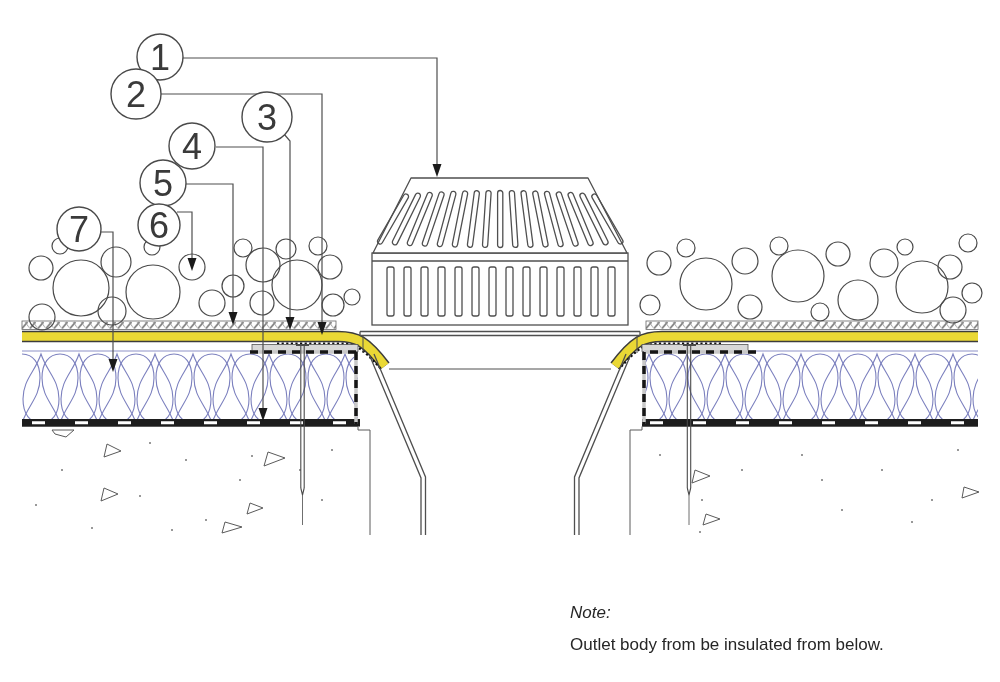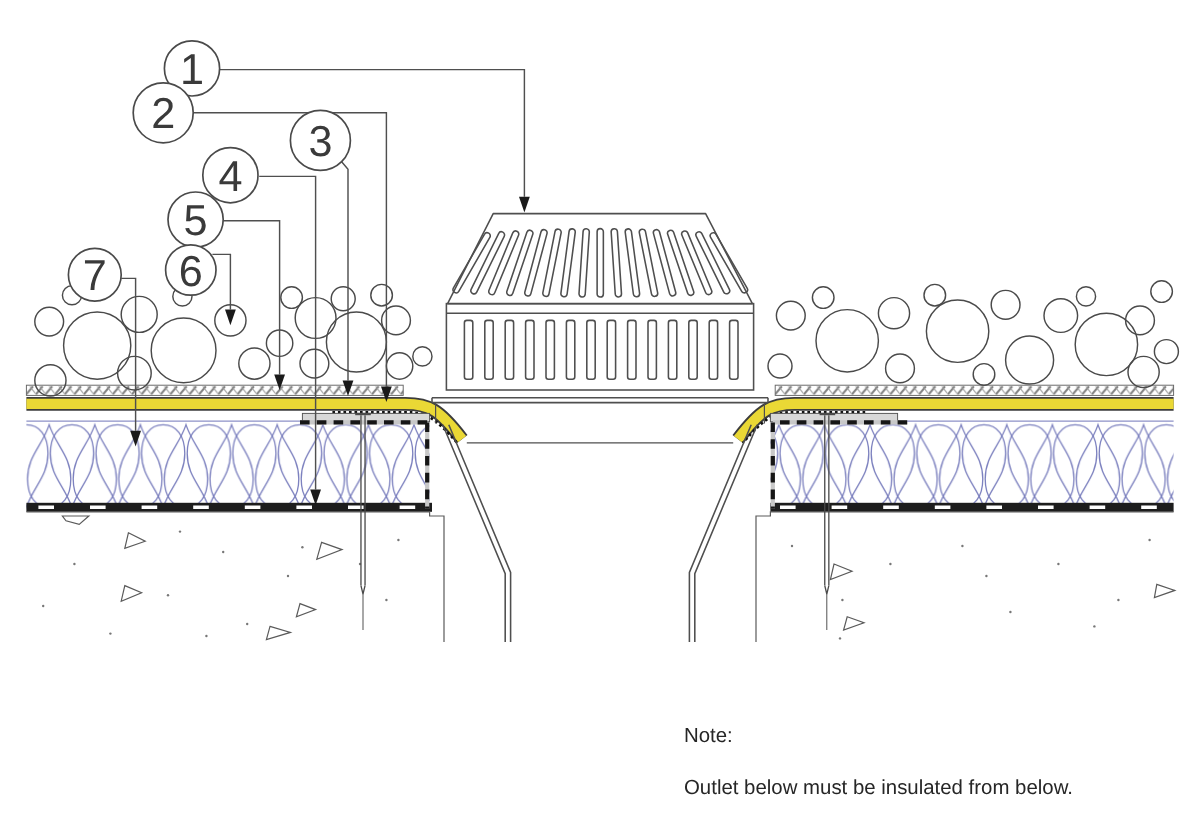--- a/index.html
+++ b/index.html
@@ -1,20 +1,20 @@
 <!DOCTYPE html>
 <html><head>
 <meta charset="utf-8">
 <style>
   html,body{margin:0;padding:0;background:#fff;}
   .canvas{position:relative;width:1000px;height:682px;background:#fff;overflow:hidden;
           font-family:"Liberation Sans",sans-serif;}
   svg{position:absolute;left:0;top:0;}
   .note{position:absolute;left:570px;top:599px;color:#262626;font-size:17px;line-height:1.62;}
-  .note .note-label{margin-bottom:16px;}
+  .note .note-label{margin-bottom:4px;font-style:italic;}
   .callout-num{font-family:"Liberation Sans",sans-serif;font-size:36px;fill:#3a3a3a;}
 </style>
 </head>
 <body>
 
 <div class="canvas">
 <svg width="1000" height="682" viewBox="0 0 1000 682">
   <defs>
     <pattern id="hatch" x="22" y="321" width="8" height="8.5" patternUnits="userSpaceOnUse">
       <path d="M0,7.5 L5.5,1" stroke="#7F7F7F" stroke-width="1.7" fill="none"></path>
@@ -278,15 +278,15 @@
     </g>
     <g>
       <circle cx="79" cy="229" r="22" fill="#fff" stroke="#4a4a4a" stroke-width="1.4"></circle>
       <text class="callout-num" x="79" y="229" dy="0.36em" text-anchor="middle">7</text>
     </g>
   </g>
 </svg>
 
 <div class="note">
   <div class="note-label">Note:</div>
-  <div class="note-text">Outlet below must be insulated from below.</div>
+  <div class="note-text">Outlet body from be insulated from below.</div>
 </div>
 </div>
 
 </body></html>

